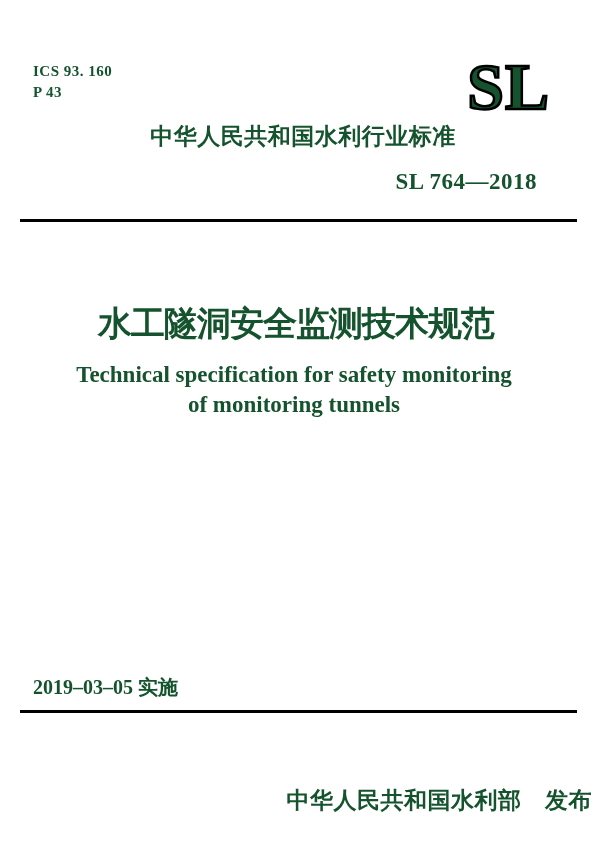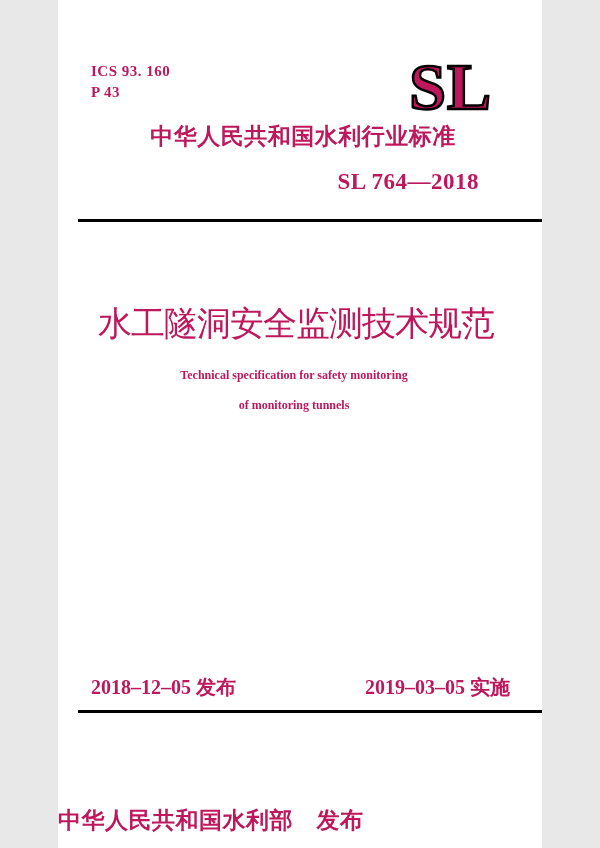--- a/index.html
+++ b/index.html
@@ -2,25 +2,25 @@
 <html><head>
 <meta charset="utf-8">
 <style>
   html, body {
     margin: 0;
     padding: 0;
     background: #e8e8e8;
   }
   .page {
     position: relative;
-    width: 484px;
+    width: 600px;
     height: 848px;
     margin: 0 auto;
     background: #ffffff;
-    color: #be185d;
+    color: #14532d;
     overflow: hidden;
   }
   .serif {
     font-family: "Liberation Serif", "DejaVu Serif", serif;
   }
   .sans {
     font-family: "Liberation Sans", "DejaVu Sans", sans-serif;
   }
   .ics {
     position: absolute;
@@ -74,53 +74,52 @@
     top: 710px;
     height: 3px;
   }
   .title-cn {
     position: absolute;
     left: 0;
     right: 8px;
     top: 301px;
     text-align: center;
     font-size: 34px;
-    font-weight: normal;
+    font-weight: bold;
     letter-spacing: -1px;
   }
   .title-en {
     position: absolute;
     left: 0;
     right: 12px;
     top: 360px;
     text-align: center;
-    font-size: 12px;
+    font-size: 23px;
     font-weight: bold;
     line-height: 30px;
   }
   .dates {
     position: absolute;
     left: 33px;
     right: 32px;
     top: 674px;
     display: flex;
     justify-content: space-between;
     font-size: 20px;
     font-weight: bold;
   }
   .publisher {
     position: absolute;
     left: 0;
     right: 8px;
     top: 785px;
-    text-align: left;
+    text-align: right;
     font-size: 23px;
     font-weight: bold;
     letter-spacing: 0.5px;
-    margin-top: 20px;
   }
 </style>
 </head>
 <body>
 
 <div class="page">
 
   <div class="ics serif">
     <div>ICS 93. 160</div>
     <div>P 43</div>
@@ -135,21 +134,20 @@
   <div class="rule rule-top"></div>
 
   <div class="title-cn sans">水工隧洞安全监测技术规范</div>
 
   <div class="title-en serif">
     <div>Technical specification for safety monitoring</div>
     <div>of monitoring tunnels</div>
   </div>
 
   <div class="dates serif">
-    <span>2018–12–05 发布</span>
     <span>2019–03–05 实施</span>
   </div>
 
   <div class="rule rule-bottom"></div>
 
   <div class="publisher sans">中华人民共和国水利部　发布</div>
 
 </div>
 
 </body></html>

